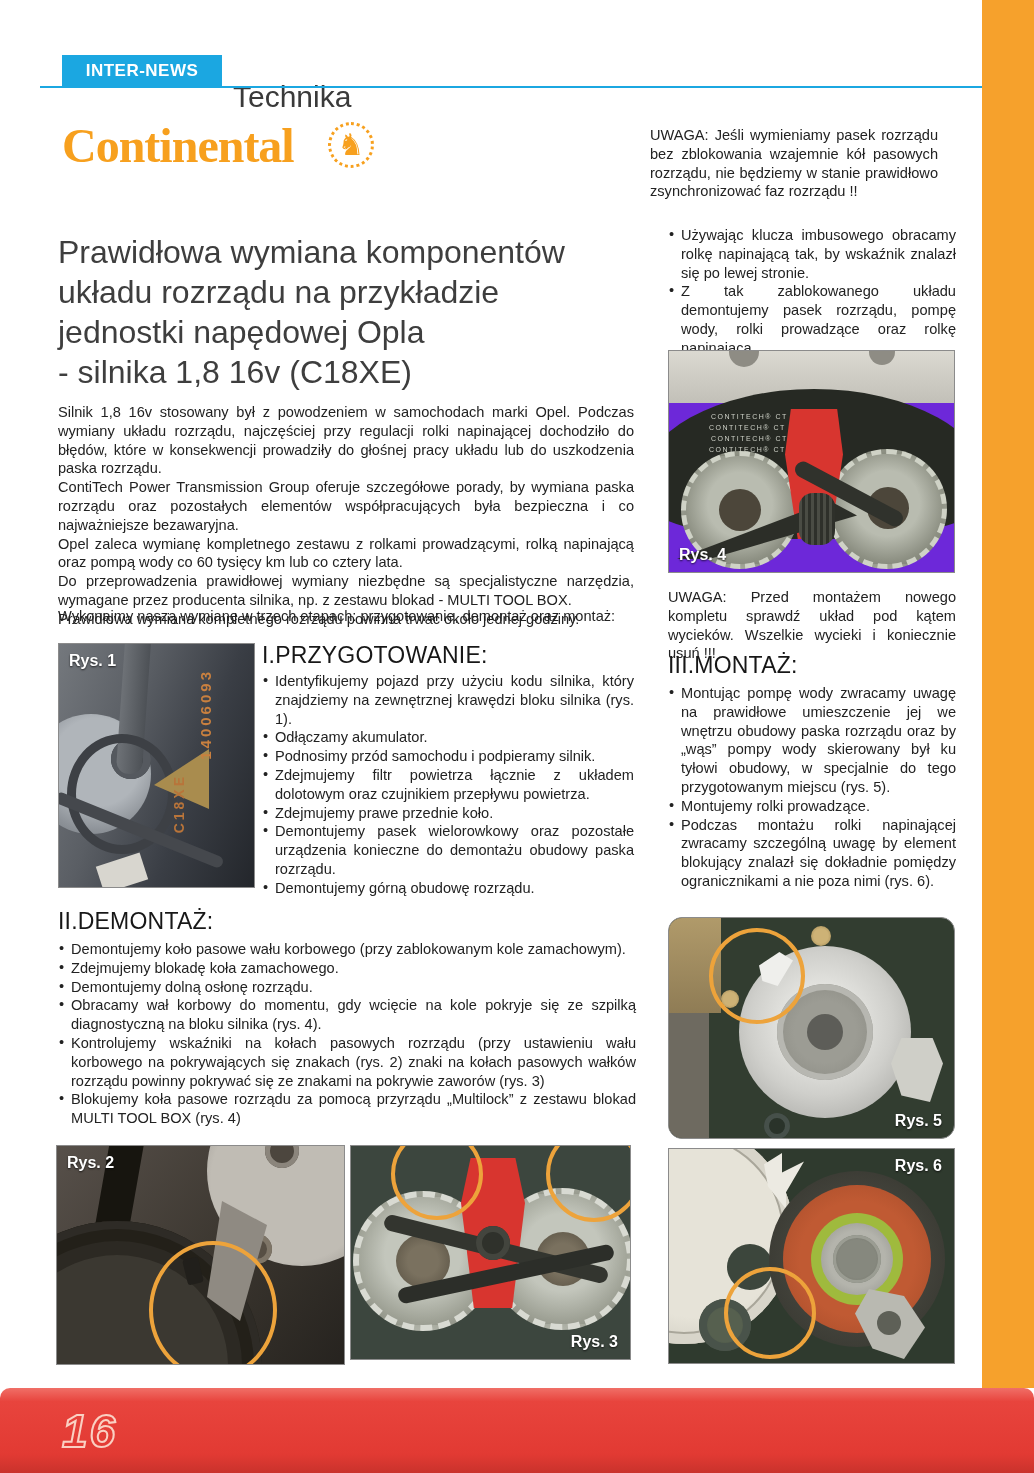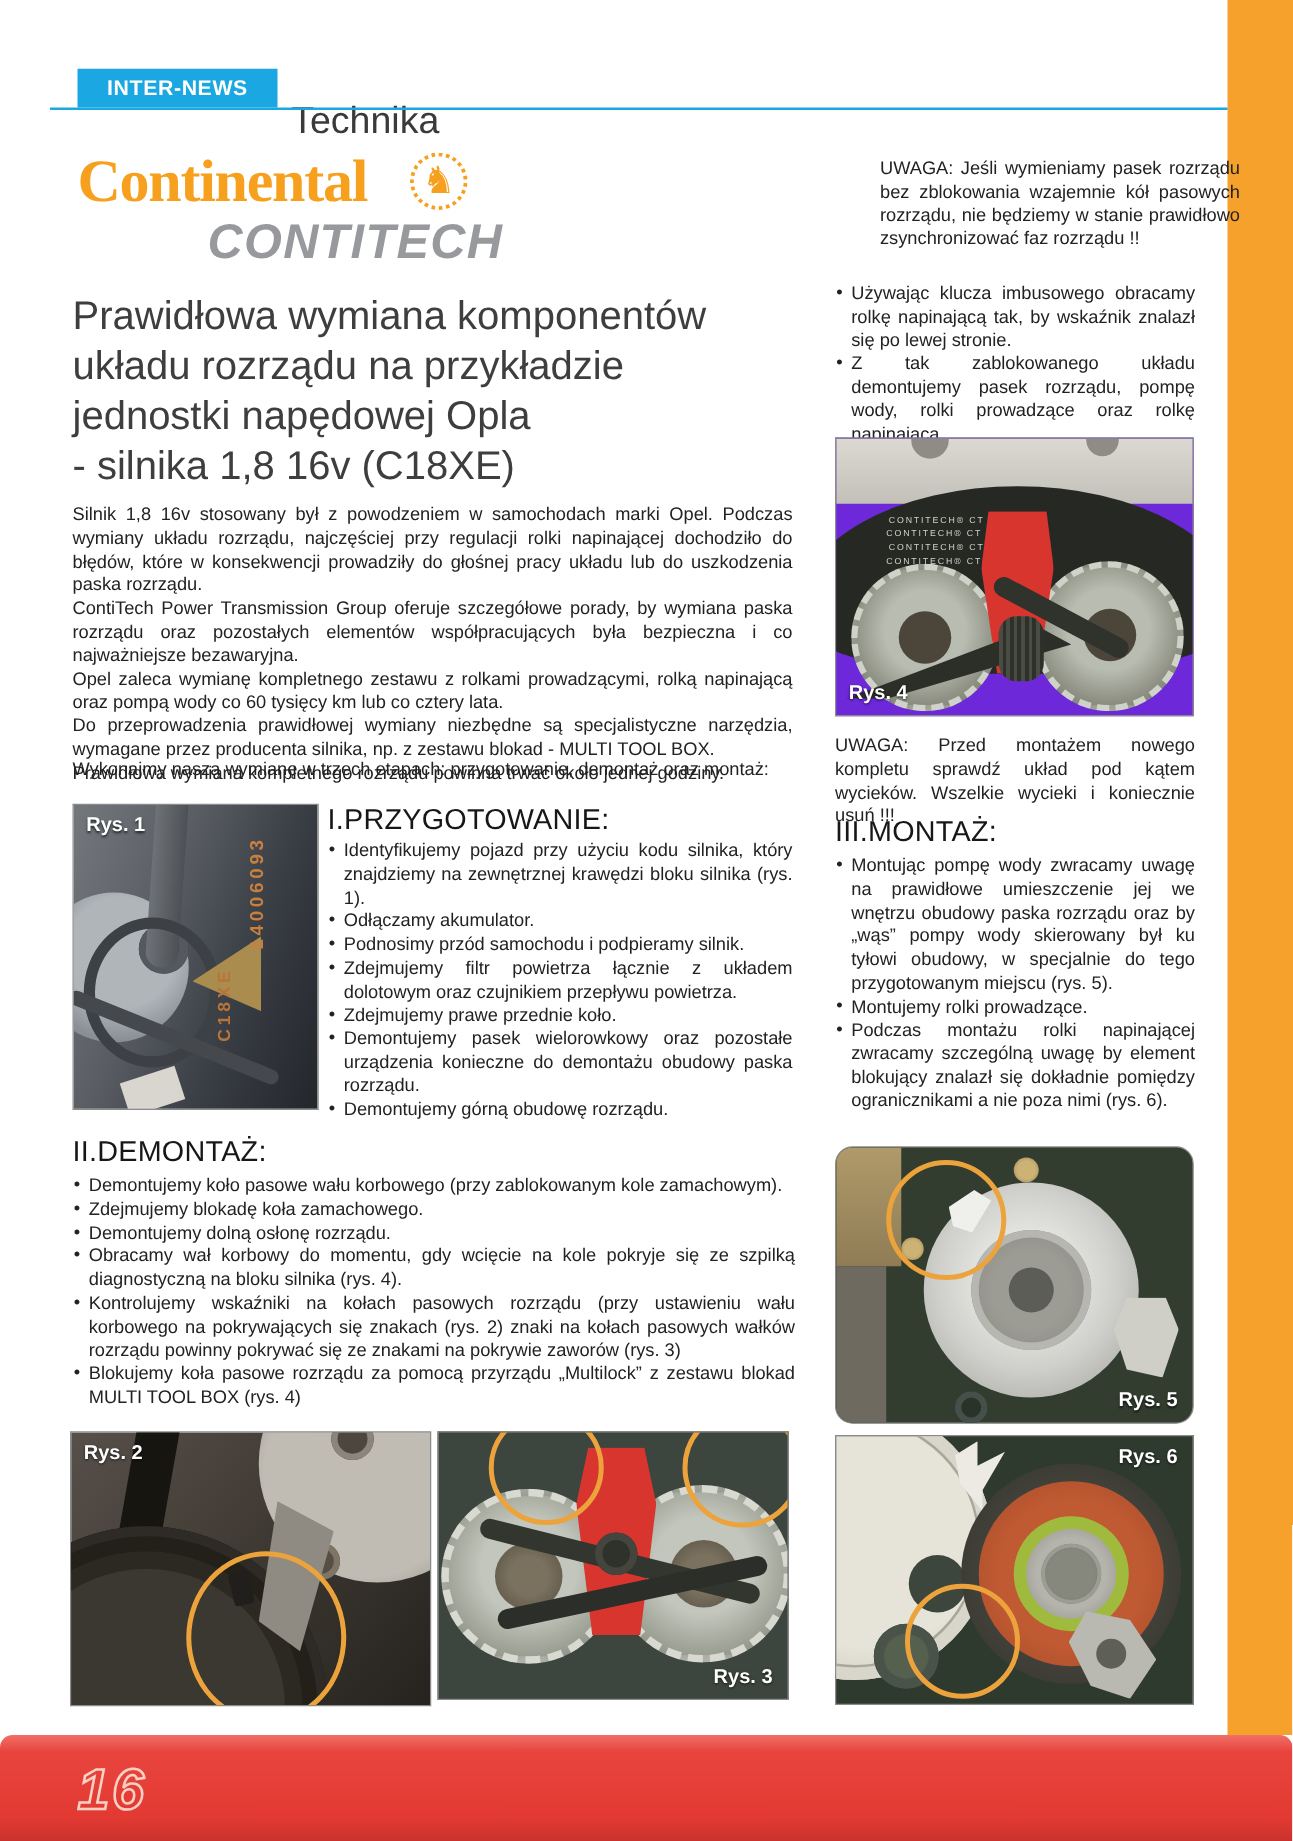--- a/index.html
+++ b/index.html
@@ -38,21 +38,21 @@
   .prep-head { position:absolute; left:262px; top:642px; }
   .prep-list { position:absolute; left:262px; top:672px; width:372px; }
   .dem-head { position:absolute; left:58px; top:908px; }
   .dem-list { position:absolute; left:58px; top:940px; width:578px; }
 
   .bullets { list-style:none; font-size:14.6px; line-height:18.8px; }
   .bullets li { position:relative; padding-left:13px; text-align:justify; }
   .bullets li::before { content:"\2022"; position:absolute; left:1px; top:-1px; }
 
   
-  .rc-note1 { position:absolute; left:704px; top:126px; width:288px; font-size:14.6px; line-height:18.8px; text-align:justify; }
+  .rc-note1 { position:absolute; left:650px; top:126px; width:288px; font-size:14.6px; line-height:18.8px; text-align:justify; }
   .rc-bullets1 { position:absolute; left:668px; top:226px; width:288px; }
   .rc-note2 { position:absolute; left:668px; top:588px; width:288px; font-size:14.6px; line-height:18.8px; text-align:justify; }
   .mon-head { position:absolute; left:668px; top:652px; }
   .mon-list { position:absolute; left:668px; top:684px; width:288px; }
 
   
   .fig { position:absolute; border:1px solid #8b8b8b; overflow:hidden; }
   .fig i { position:absolute; display:block; }
   .fig-label { position:absolute; color:#fff; font-weight:bold; font-size:16px; text-shadow:0 1px 2px rgba(0,0,0,.7); z-index:9; }
   .ring { position:absolute; border:4px solid #EDA33B; border-radius:50%; z-index:8; }
@@ -81,21 +81,20 @@
   </div>
 
   <div class="hdr-badge">INTER-NEWS</div>
   <div class="hdr-title">Technika</div>
   <div class="hdr-rule"></div>
 
   <div class="logo-brand">Continental</div>
   <div class="logo-horse">
       <span>♞</span>
     </div>
-  <div class="logo-sub">CONTITECH</div>
 
   <div class="title">
     <div>Prawidłowa wymiana komponentów</div>
     <div>układu rozrządu na przykładzie</div>
     <div>jednostki napędowej Opla</div>
     <div>- silnika 1,8 16v (C18XE)</div>
   </div>
 
   <div class="intro">
     <p>Silnik 1,8 16v stosowany był z powodzeniem w samochodach marki Opel. Podczas wymiany układu rozrządu, najczęściej przy regulacji rolki napinającej dochodziło do błędów, które w konsekwencji prowadziły do głośnej pracy układu lub do uszkodzenia paska rozrządu.</p>

